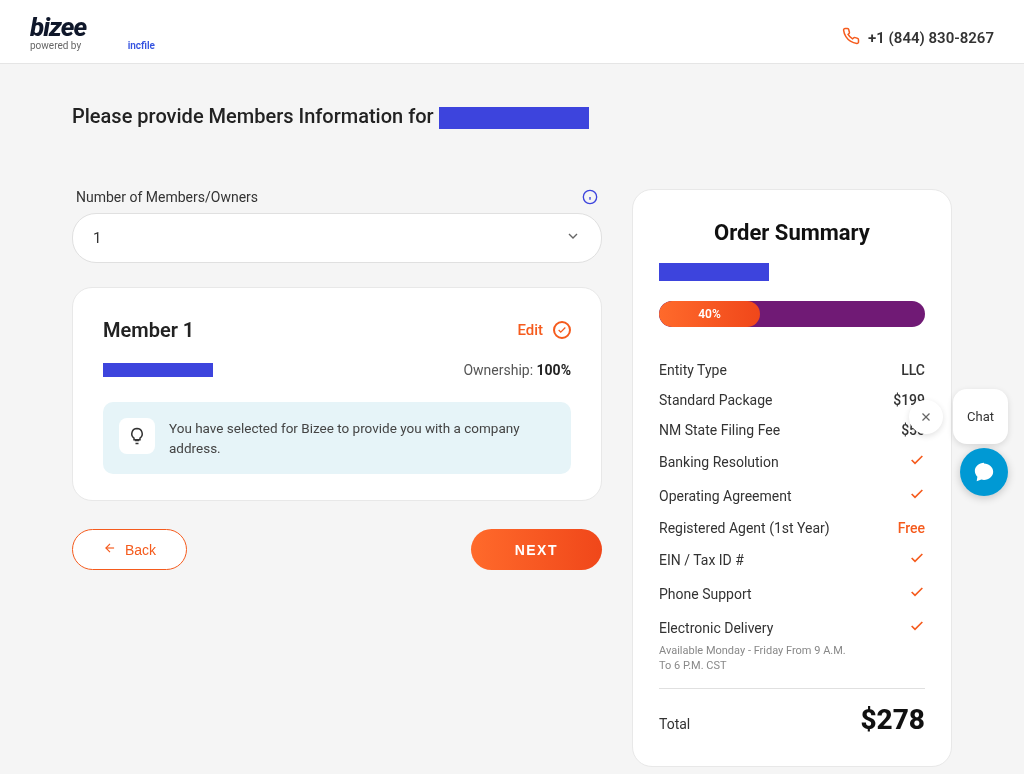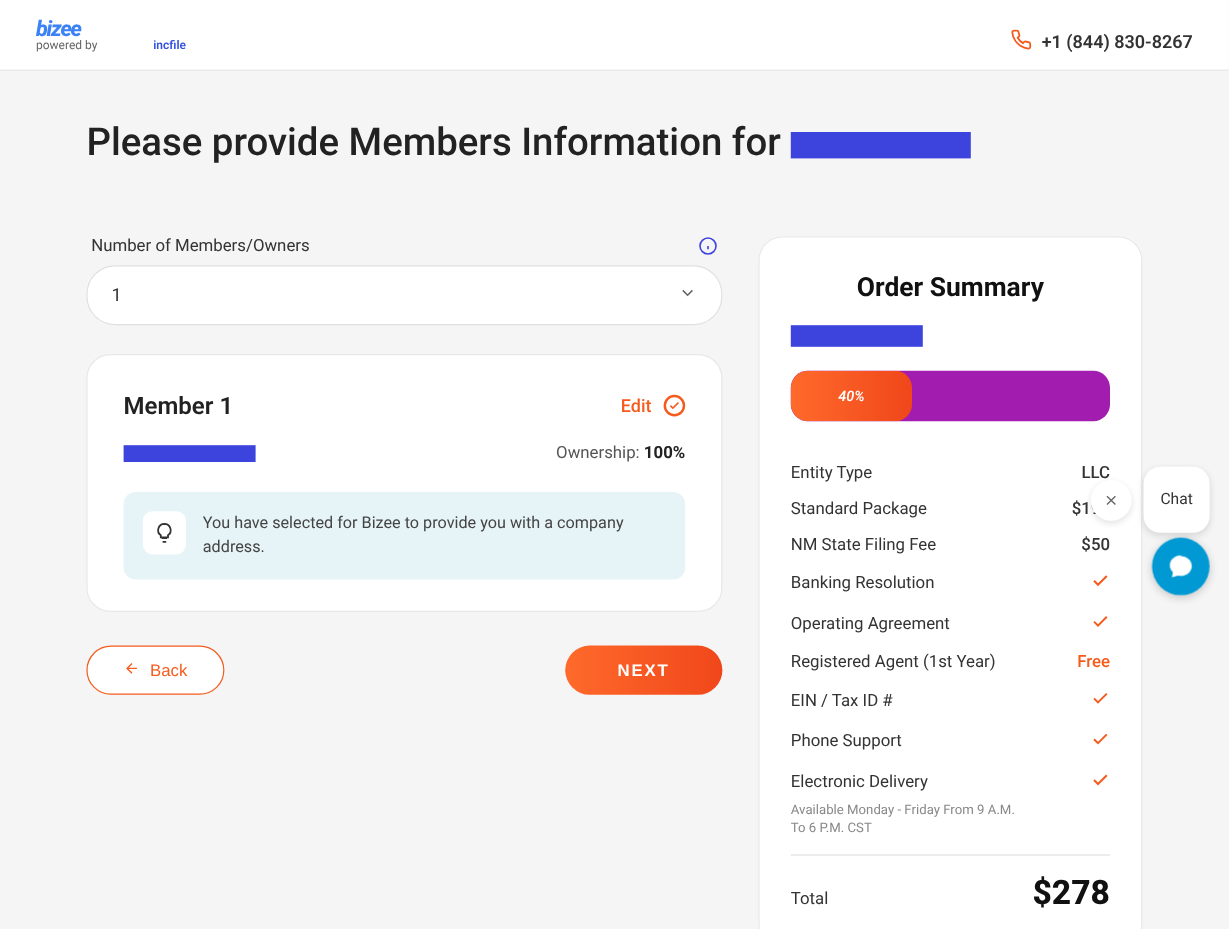--- a/index.html
+++ b/index.html
@@ -1,26 +1,26 @@
 <!DOCTYPE html>
 <html><head>
 <meta charset="utf-8">
 <style>
 * { box-sizing: border-box; margin: 0; padding: 0; }
 body { font-family: -apple-system, BlinkMacSystemFont, "Segoe UI", Roboto, sans-serif; background: #f5f5f5; color: #333; }
 .header { background: #fff; border-bottom: 1px solid #e5e5e5; padding: 12px 30px; display: flex; justify-content: space-between; align-items: center; }
 .logo { display: flex; flex-direction: column; }
-.logo-main { font-size: 18px; font-weight: 800; font-style: italic; letter-spacing: -1px; color: #3b82f6; }
+.logo-main { font-size: 26px; font-weight: 800; font-style: italic; letter-spacing: -1px; color: #0f172a; }
 .logo-sub { font-size: 10px; color: #666; margin-top: -2px; }
 .logo-sub .incfile { color: #3452e0; font-weight: 600; padding-left: 44px; }
 .phone { display: flex; align-items: center; gap: 8px; font-weight: 600; font-size: 15px; margin-top: 12px; }
 .phone-icon { color: #f55b1d; }
 .container { max-width: 920px; margin: 0 auto; padding: 40px 20px; display: grid; grid-template-columns: 1fr 320px; gap: 30px; align-items: start; }
 .left-col { display: flex; flex-direction: column; }
-.page-title { font-size: 32px; font-weight: 500; color: #222; margin-bottom: 30px; grid-column: 1 / -1; }
+.page-title { font-size: 20px; font-weight: 500; color: #222; margin-bottom: 30px; grid-column: 1 / -1; }
 .redacted-inline { display: inline-block; background: #3d44dd; height: 22px; width: 150px; vertical-align: middle; }
 .field-label-row { display: flex; justify-content: space-between; align-items: center; margin-bottom: 8px; padding: 0 4px; }
 .field-label { font-size: 14px; color: #333; }
 .info-icon { color: #3d44dd; width: 16px; height: 16px; }
 .select-wrap { position: relative; background: #fff; border: 1px solid #e0e0e0; border-radius: 24px; padding: 14px 20px; display: flex; justify-content: space-between; align-items: center; cursor: pointer; }
 .select-val { font-size: 15px; color: #333; }
 .chevron { color: #666; }
 .card { background: #fff; border: 1px solid #e8e8e8; border-radius: 20px; padding: 30px 30px 26px; margin-top: 24px; }
 .member-header { display: flex; justify-content: space-between; align-items: center; margin-bottom: 20px; }
 .member-title { font-size: 20px; font-weight: 600; color: #222; }
@@ -33,21 +33,21 @@
 .ownership .pct { font-weight: 700; color: #222; }
 .note-box { background: #e6f4f8; border-radius: 10px; padding: 16px; display: flex; gap: 14px; align-items: flex-start; margin-top: 24px; }
 .note-icon { background: #fff; border-radius: 8px; width: 36px; height: 36px; display: flex; align-items: center; justify-content: center; flex-shrink: 0; }
 .note-text { font-size: 13.5px; color: #444; line-height: 1.5; }
 .nav-row { display: flex; justify-content: space-between; margin-top: 28px; }
 .btn-back { background: #fff; border: 1.5px solid #f55b1d; color: #f55b1d; border-radius: 22px; padding: 11px 30px; display: flex; align-items: center; gap: 8px; font-size: 14px; font-weight: 500; cursor: pointer; }
 .btn-next { background: linear-gradient(90deg, #ff6a2b, #f0471a); color: #fff; border: none; border-radius: 22px; padding: 12px 44px; font-size: 14px; font-weight: 700; letter-spacing: 1.5px; cursor: pointer; }
 .summary { background: #fff; border: 1px solid #e8e8e8; border-radius: 20px; padding: 30px 26px; }
 .summary-title { font-size: 22px; font-weight: 700; text-align: center; margin-bottom: 18px; color: #111; }
 .redacted-company { background: #3d44dd; width: 110px; height: 18px; margin-bottom: 20px; }
-.progress-track { background: #a21caf; border-radius: 14px; height: 42px; position: relative; overflow: hidden; margin-bottom: 28px; font-style: italic; }
+.progress-track { background: #701a75; border-radius: 14px; height: 26px; position: relative; overflow: hidden; margin-bottom: 28px; }
 .progress-fill { background: linear-gradient(90deg, #ff6a2b, #f0471a); height: 100%; border-radius: 14px; display: flex; align-items: center; justify-content: center; color: #fff; font-size: 12px; font-weight: 600; }
 .summary-row { display: flex; justify-content: space-between; align-items: center; padding: 7px 0; font-size: 14px; }
 .summary-row .lbl { color: #333; }
 .summary-row .val { color: #333; font-weight: 500; }
 .summary-row .val.free { color: #f55b1d; font-weight: 500; }
 .check-orange { color: #f55b1d; font-size: 16px; font-weight: 700; }
 .avail-note { font-size: 11px; color: #888; line-height: 1.4; margin-top: -2px; margin-bottom: 8px; max-width: 200px; }
 .divider { border: none; border-top: 1px solid #e0e0e0; margin: 14px 0; }
 .total-row { display: flex; justify-content: space-between; align-items: baseline; }
 .total-lbl { font-size: 14px; color: #333; }

